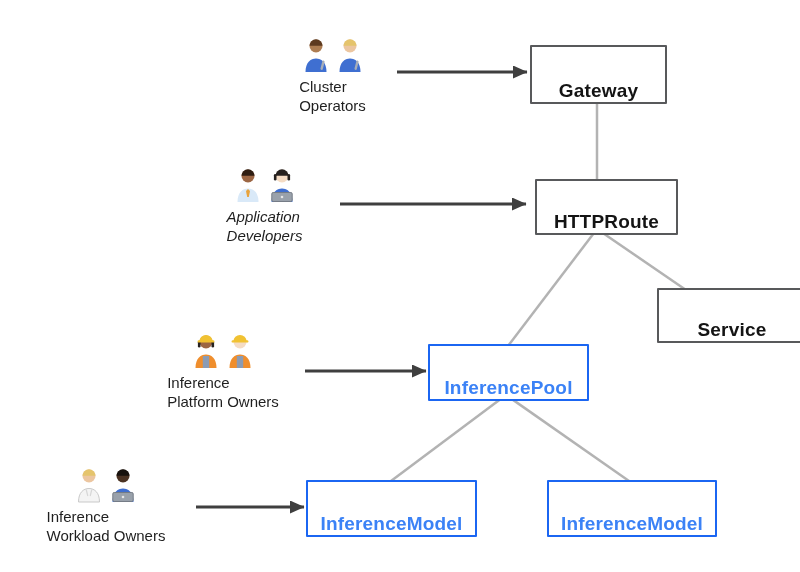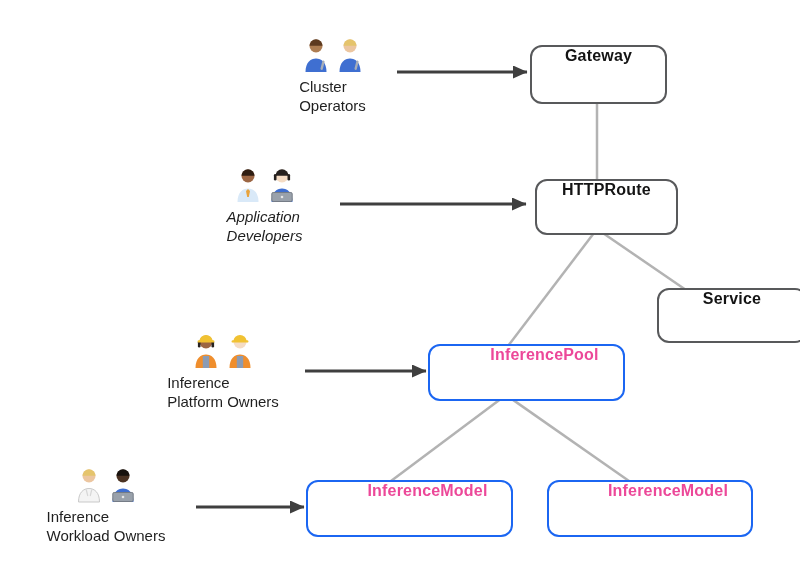--- a/index.html
+++ b/index.html
@@ -8,29 +8,29 @@
     background:#ffffff;
     font-family:"Liberation Sans", sans-serif;
     position:relative;
     overflow:hidden;
   }
   .connectors{position:absolute;left:0;top:0;z-index:1;}
   .edge-line{stroke:#b3b3b3;stroke-width:2.5;fill:none;}
   .edge-arrow{stroke:#3f3f3f;stroke-width:3;fill:none;}
   .node{
     position:absolute;z-index:2;
-    display:flex;align-items:flex-start;justify-content:center;
+    display:flex;align-items:flex-end;justify-content:center;
     background:#ffffff;
-    border-radius:12px;
+    border-radius:1px;
     font-weight:bold;
-    font-size:16px;
+    font-size:19px;
     letter-spacing:.2px;
   }
   .node.gray{border:2.5px solid #58595b;color:#141414;}
-  .node.blue{border:2px solid #1b66f2;color:#ec4899;padding-left:36px;}
+  .node.blue{border:2px solid #1b66f2;color:#3b82f6;}
   .persona{
     position:absolute;z-index:2;
     display:flex;flex-direction:column;align-items:center;
   }
   .persona-label{
     margin-top:3px;
     font-size:15px;line-height:19px;
     color:#1f1f1f;text-align:left;
     white-space:pre-line;
   }

